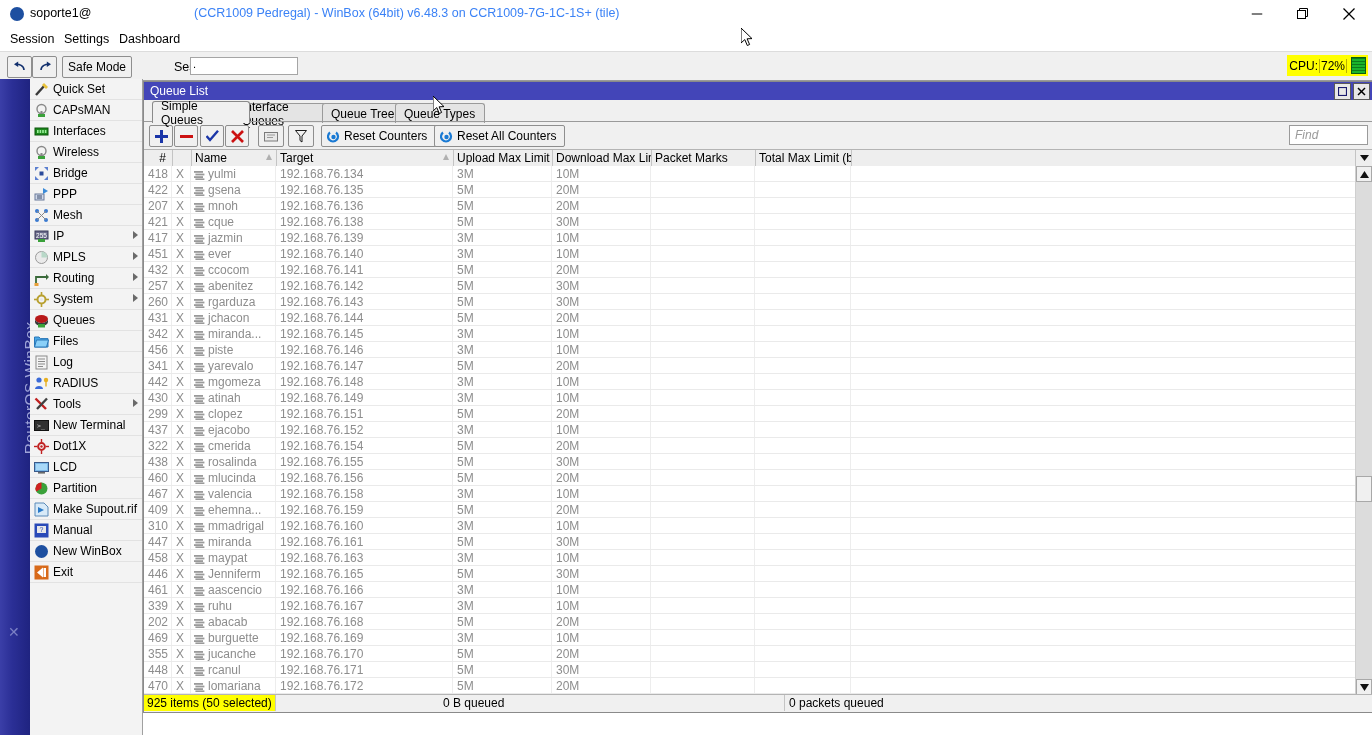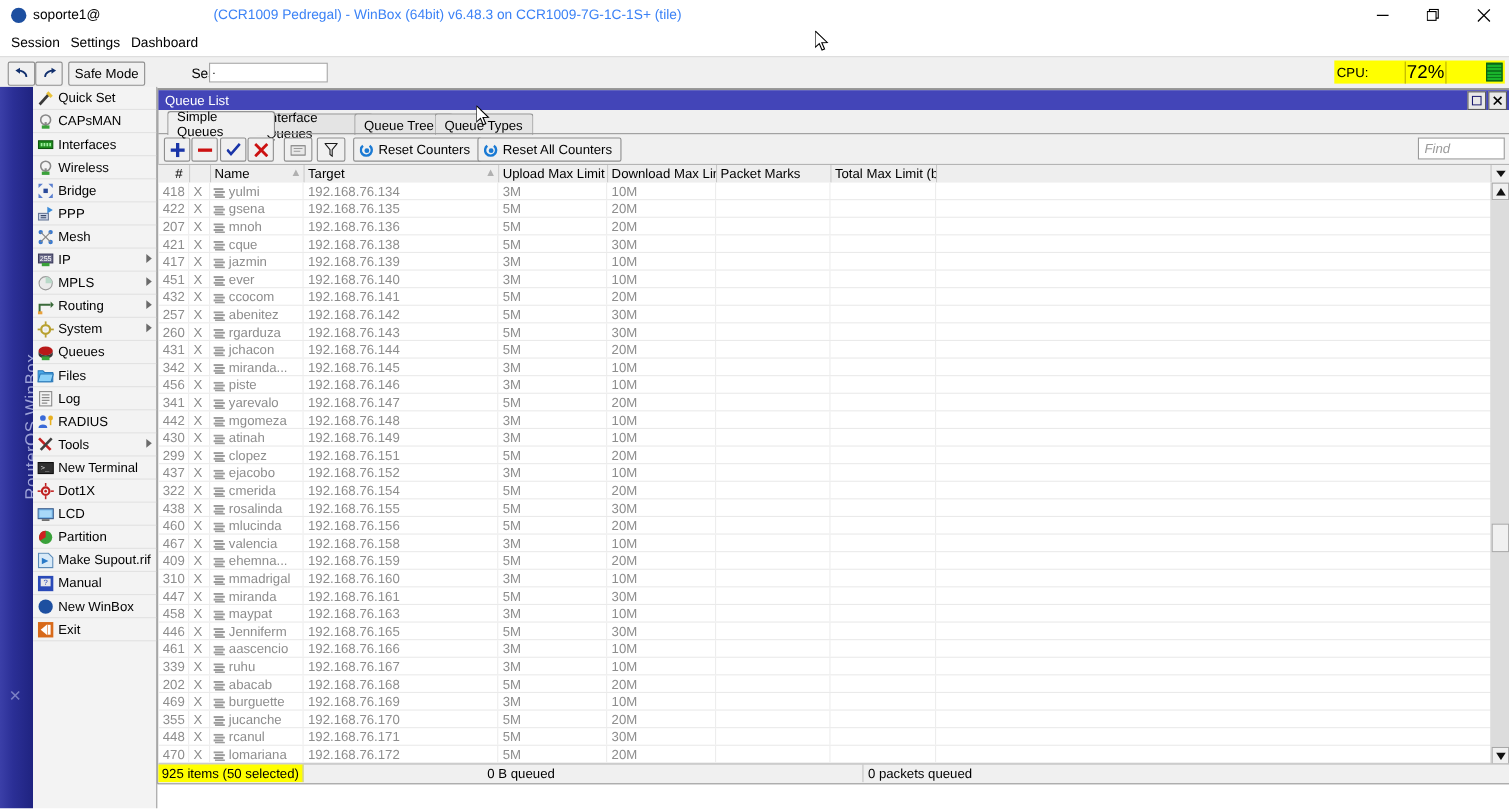--- a/index.html
+++ b/index.html
@@ -29,23 +29,23 @@
   
   .toolbar{position:absolute;left:0;top:51px;width:1372px;height:28px;background:#f0f0f0;border-top:1px solid #dcdcdc;border-bottom:1px solid #9a9a9a;}
   .tbtn{position:absolute;top:4px;height:20px;background:#f0f0f0;border:1px solid #8e8e8e;border-radius:2px;cursor:default;
         font-size:12px;display:flex;align-items:center;justify-content:center;}
   #undo-btn{left:7px;width:23px;}
   #redo-btn{left:32px;width:23px;}
   #safemode-btn{left:62px;width:68px;}
   .sess-label{position:absolute;left:142px;top:8px;font-size:12.5px;margin-left:32px;}
   .sess-input{position:absolute;left:190px;top:5px;width:102px;height:16px;background:#ffffff;border:1px solid #a5a5a5;
               font-family:"Liberation Sans",sans-serif;font-size:11px;padding:0 2px;color:#000;}
-  .cpu-box{position:absolute;right:4px;top:3px;height:21px;background:#ffff00;display:flex;align-items:center;padding:0 2px;gap:32px;}
+  .cpu-box{position:absolute;right:4px;top:3px;height:21px;background:#ffff00;display:flex;align-items:center;padding:0 2px;}
   .cpu-label{font-size:12px;color:#000;}
-  .cpu-val{font-size:17px;color:#000;border-left:1px solid #bbb000;border-right:1px solid #bbb000;padding:0 1px;margin-left:1px;}
+  .cpu-val{font-size:12px;color:#000;border-left:1px solid #bbb000;border-right:1px solid #bbb000;padding:0 1px;margin-left:1px;}
   .cpu-graph{width:13px;height:15px;margin-left:4px;background:#0f8f20;
     background-image:repeating-linear-gradient(to bottom,#0b7a1b 0px,#0b7a1b 1px,#19b32c 1px,#19b32c 3px);
     border:1px solid #0a5c14;}
 
   
   .rail{position:absolute;left:0;top:79px;width:30px;height:656px;
         background:linear-gradient(to right,#3b3fa8 0%,#2b2f96 40%,#1f2380 100%);}
   .rail-text{position:absolute;left:-55px;top:300px;width:170px;transform:rotate(-90deg);
              color:#9ea3d8;font-size:15.5px;letter-spacing:.4px;text-align:center;}
   .rail-x{position:absolute;left:8px;top:545px;color:#7b80c4;font-size:14px;}

